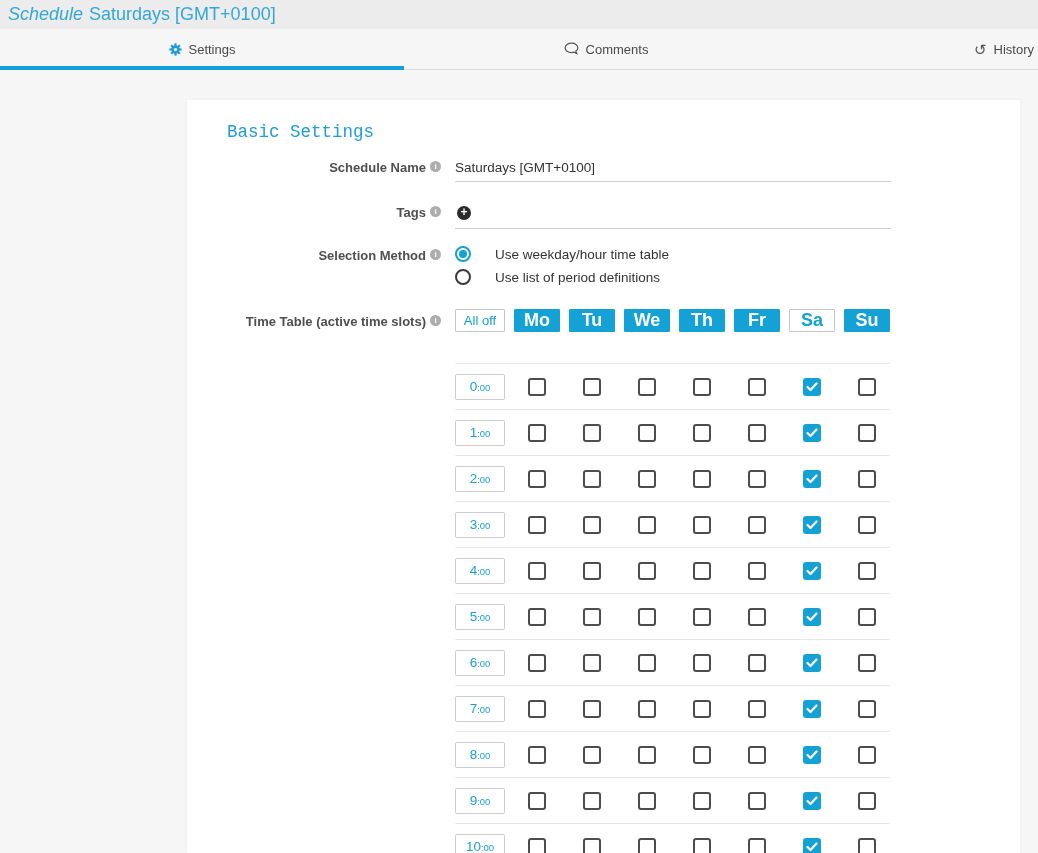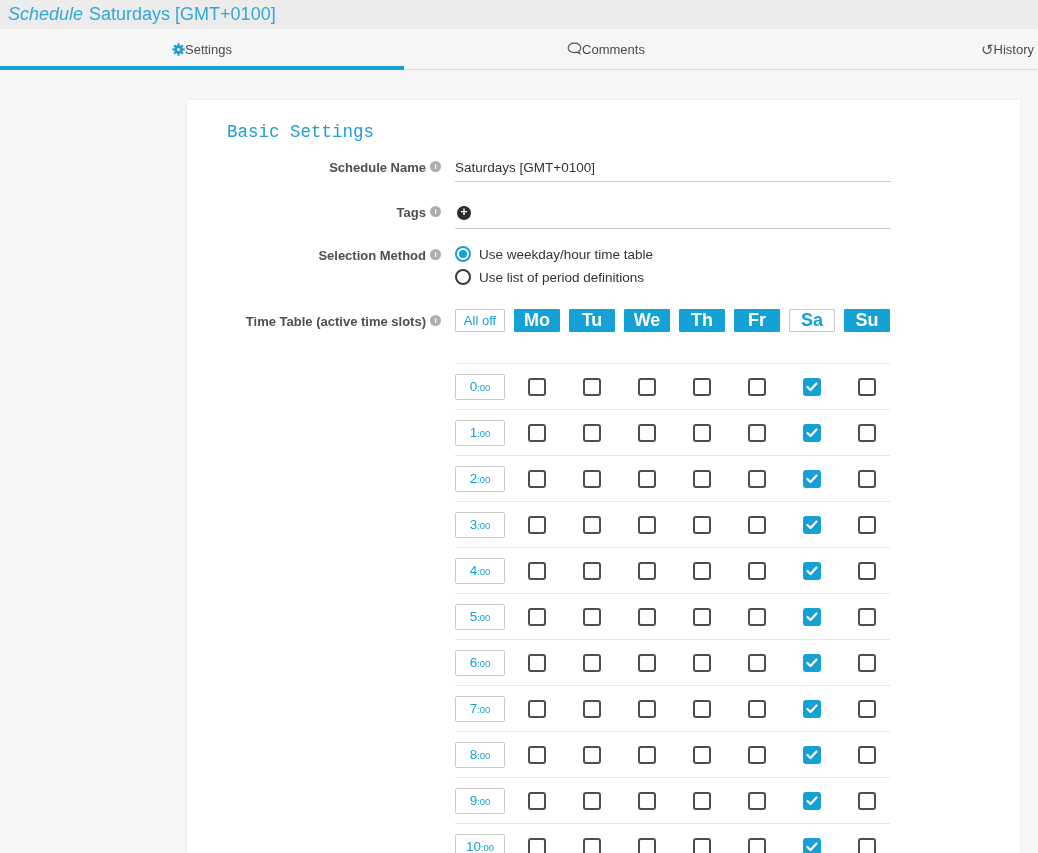--- a/index.html
+++ b/index.html
@@ -27,20 +27,21 @@
     height: 41px;
     display: flex;
     border-bottom: 1px solid #dcdcdc;
     background: #f6f6f6;
   }
   .tab {
     width: 404px;
     display: flex;
     align-items: center;
     justify-content: center;
+    gap: 7px;
     font-size: 13px;
     color: #4a4a4a;
     position: relative;
     cursor: pointer;
   }
   .tab.right {
     width: auto;
     flex: 1;
     justify-content: flex-end;
     padding-right: 4px;
@@ -128,21 +129,21 @@
     font-size: 12px;
     font-weight: bold;
     line-height: 13px;
     text-align: center;
     padding: 0;
     cursor: pointer;
     display: inline-block;
   }
 
   
-  .radio-option { display: flex; align-items: center; gap: 8px; margin-bottom: 7px; }
+  .radio-option { display: flex; align-items: center; gap: 24px; margin-bottom: 7px; }
   .radio {
     width: 16px; height: 16px;
     border-radius: 50%;
     border: 2px solid #3a3a3a;
     background: #fff;
     position: relative;
     cursor: pointer;
     flex: 0 0 auto;
   }
   .radio.selected { border-color: #14a1d5; }

